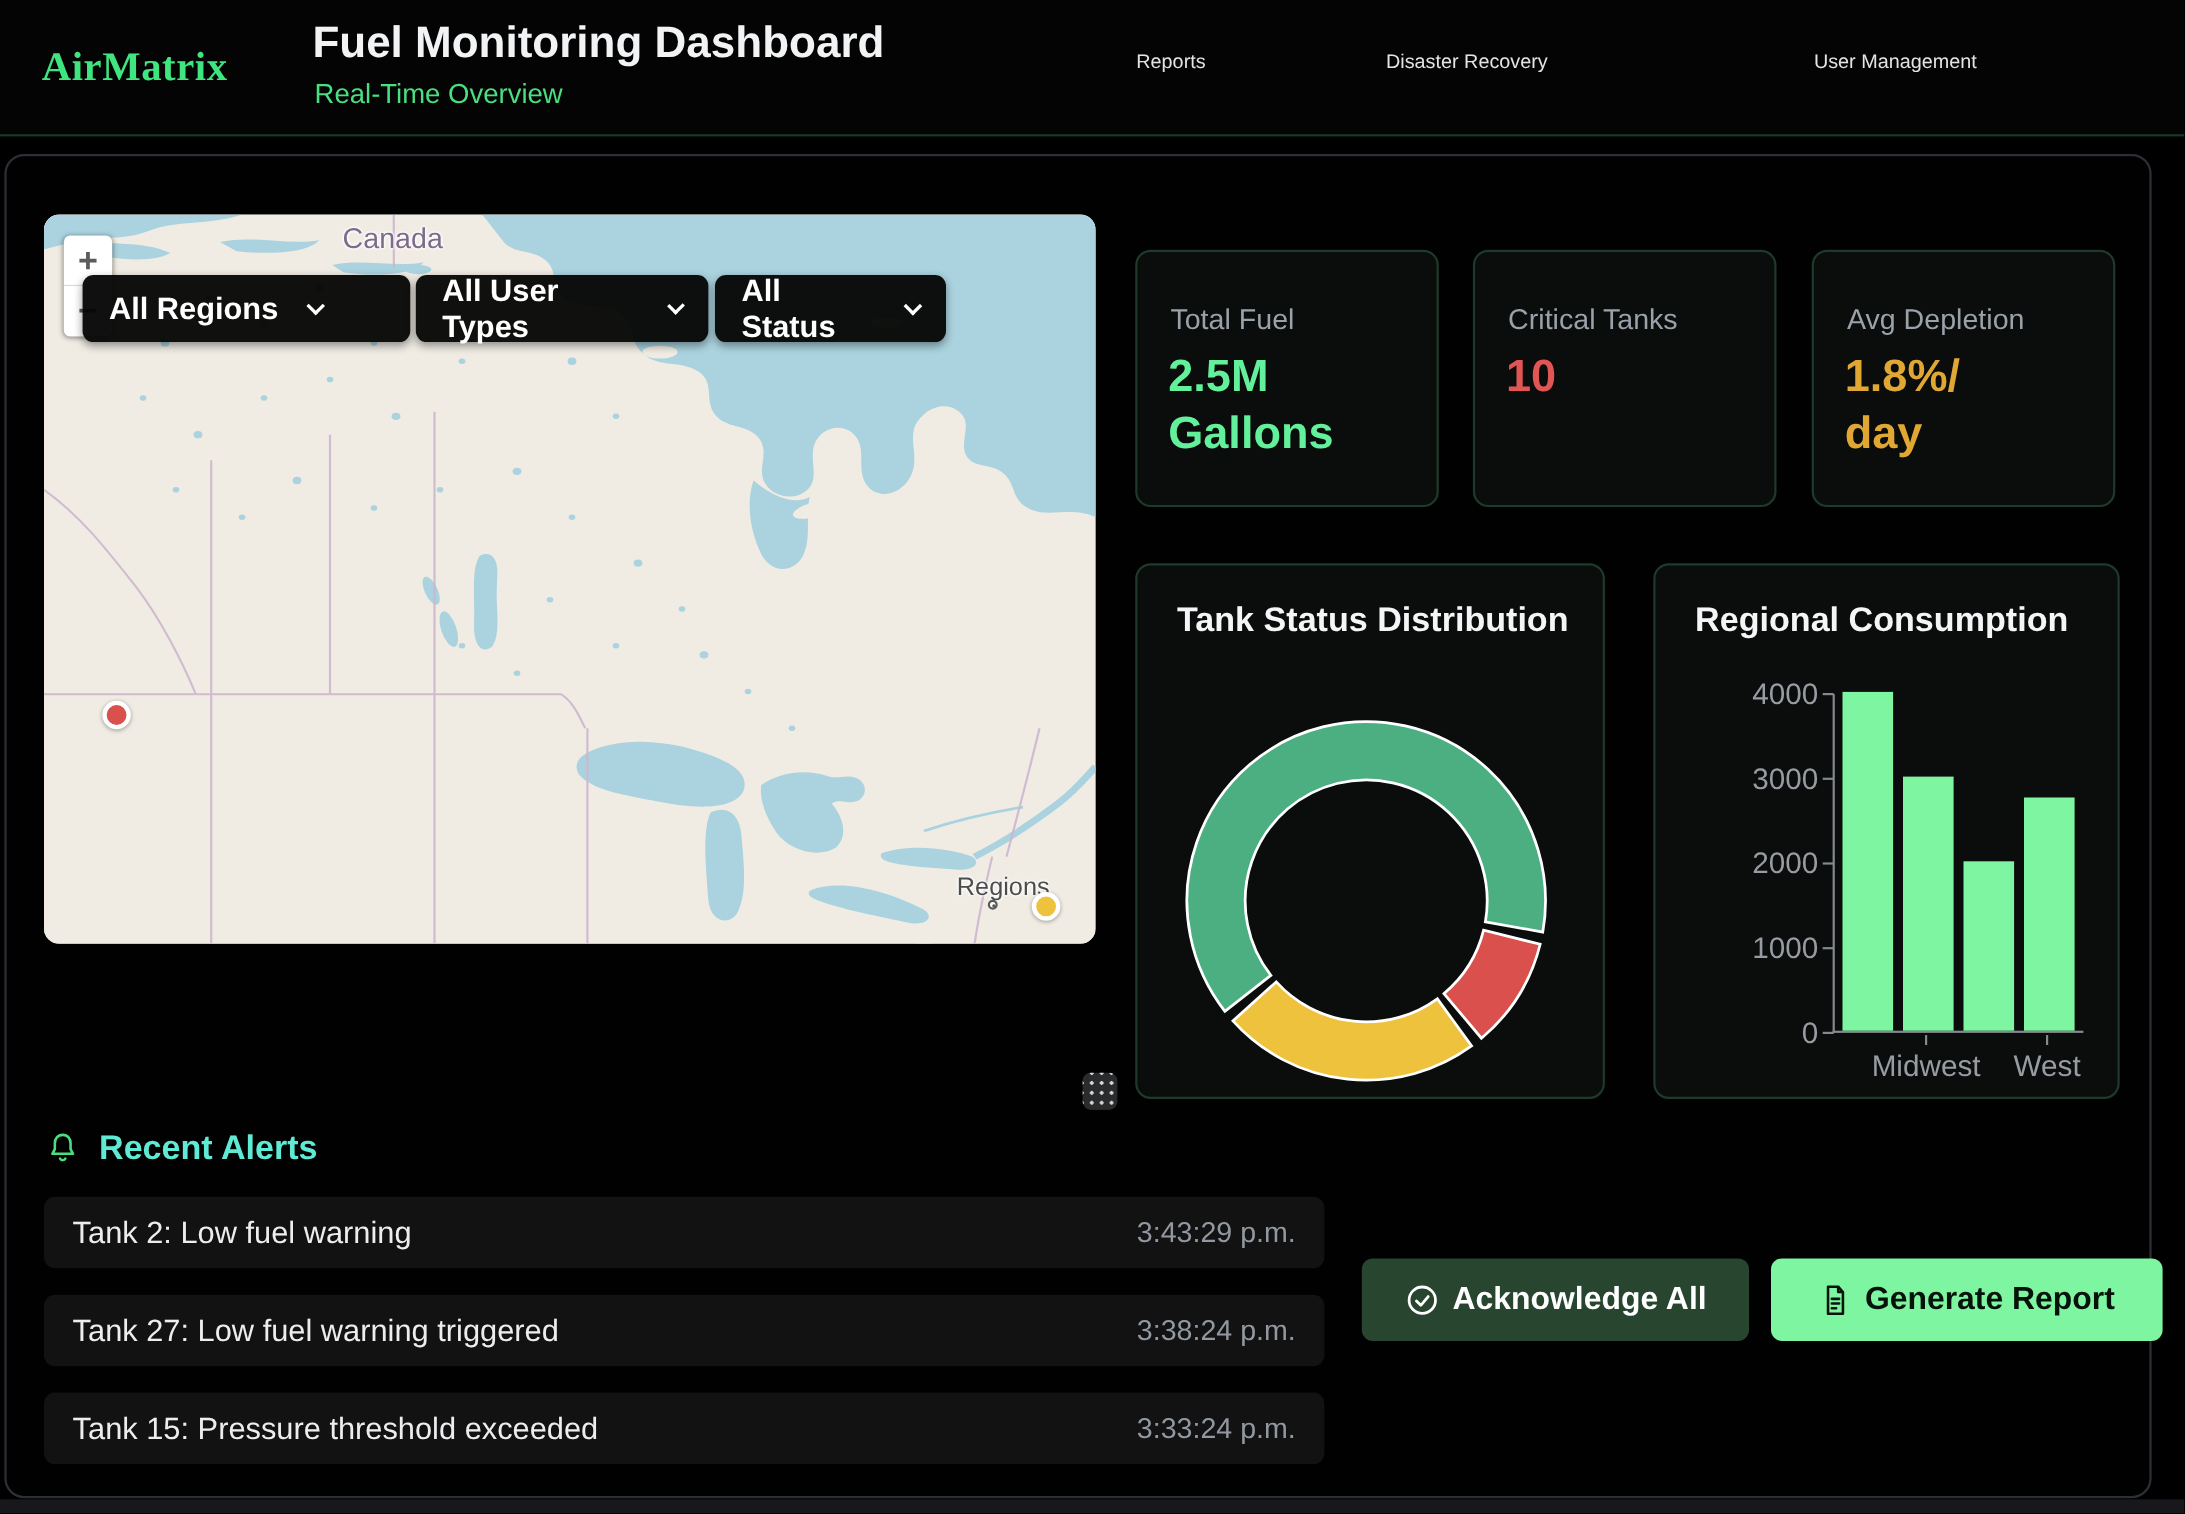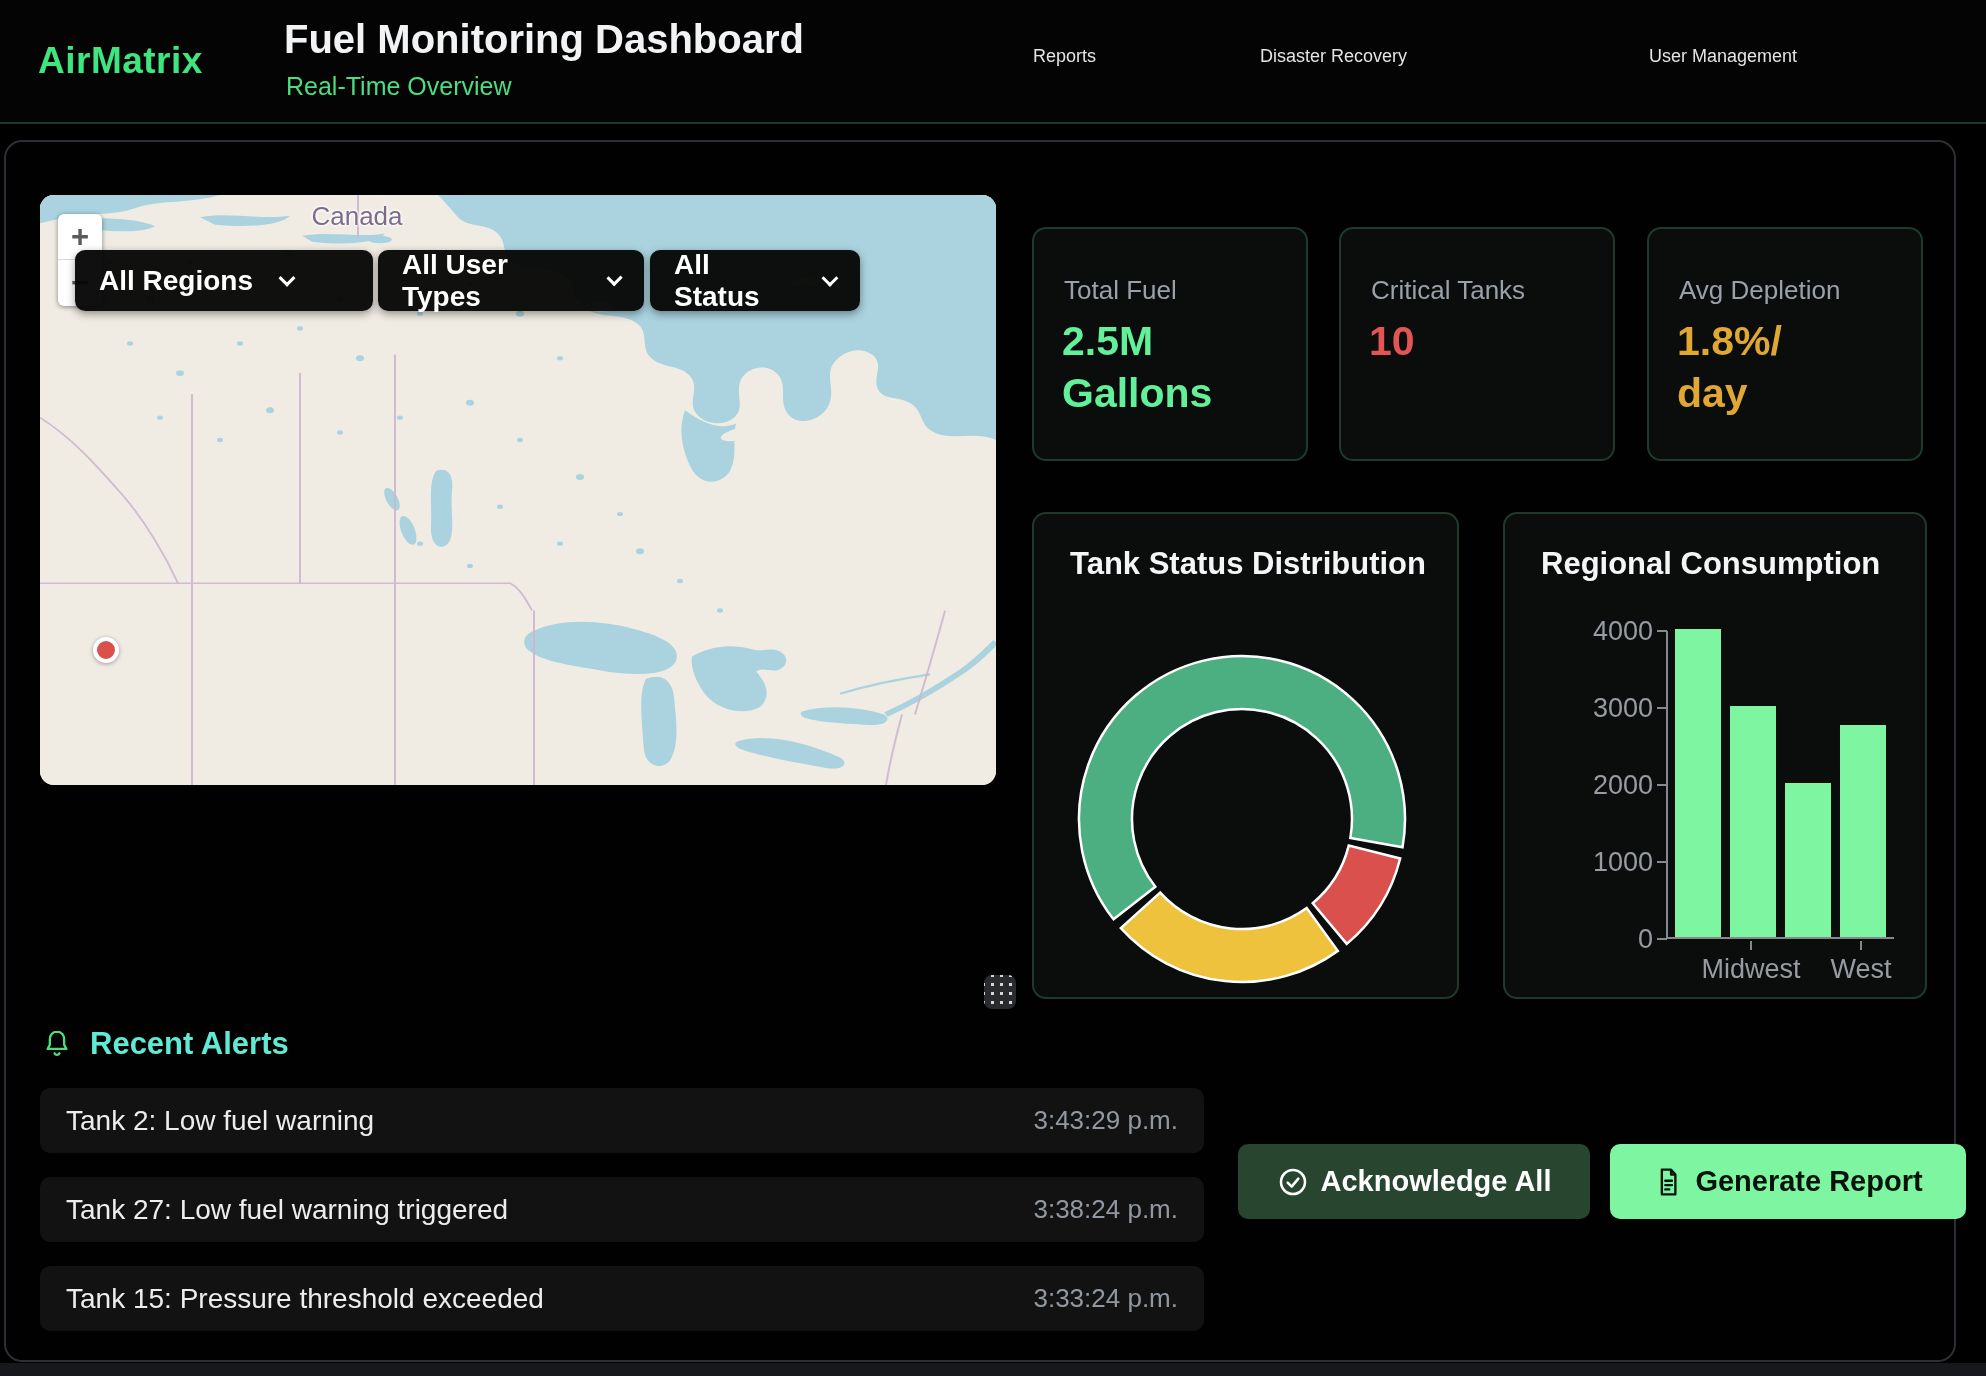--- a/index.html
+++ b/index.html
@@ -2,31 +2,31 @@
 <html><head>
 <meta charset="utf-8">
 <style>
   * { margin:0; padding:0; box-sizing:border-box; }
   html,body { background:#000; }
   body { font-family:"Liberation Sans", sans-serif; }
   #app { position:relative; width:1986px; height:1376px; background:#000; overflow:hidden; }
 
   
   .topbar { position:absolute; left:0; top:0; width:1986px; height:124px; background:#040404; border-bottom:2px solid #173b28; z-index:5; }
-  .logo { position:absolute; left:38px; top:40px; font-size:37px; font-weight:bold; color:#3fe57f; letter-spacing:.5px; }
+  .logo { position:absolute; left:38px; top:40px; font-size:37px; font-weight:bold; color:#3fe57f; letter-spacing:.5px;font-family:Liberation Serif, serif; }
   .page-title { position:absolute; left:284px; top:17px; font-size:40px; font-weight:bold; color:#f2f3f4; }
   .page-subtitle { position:absolute; left:286px; top:72px; font-size:25px; color:#4ade80; font-weight:500; }
   .nav-item { position:absolute; top:46px; font-size:18px; color:#e3e4e6; cursor:pointer; }
   .nav-reports { left:1033px; } .nav-dr { left:1260px; } .nav-um { left:1649px; }
 
   
   .wrapper { position:absolute; left:4px; top:140px; width:1952px; height:1222px; background:#010101; border:2px solid #2c2f35; border-radius:18px; }
 
   
-  .map-card { position:absolute; left:34px; top:53px; width:956px; height:590px; border-radius:14px; overflow:hidden; background:#e5e5e5; }
+  .map-card { position:absolute; left:34px; top:53px; width:956px; height:663px; border-radius:14px; overflow:hidden; background:#e5e5e5; }
   .map-card svg { display:block; width:100%; height:100%; }
   .map-label { position:absolute; transform:translateX(-50%); color:#4c4c4c; font-size:23px;
     text-shadow:0 0 3px #fff,0 0 3px #fff,0 0 3px #fff; white-space:nowrap; }
   .region-label { color:#7d6b8a; font-size:26px; }
   .marker { position:absolute; width:26px; height:26px; border-radius:50%; border:4px solid #fff; box-shadow:0 1px 4px rgba(0,0,0,.35); }
   .city-dot { position:absolute; width:9px; height:9px; border-radius:50%; background:#fff; border:2px solid #5a5a5a; }
   .city-dot::after { content:""; position:absolute; left:2px; top:2px; width:3px; height:3px; border-radius:50%; background:#5a5a5a; }
   .city-square { position:absolute; width:8px; height:8px; background:#fff; border:2px solid #8a8a8a; }
   .zoom-ctl { position:absolute; left:18px; top:19px; width:44px; height:92px; background:#fff; border-radius:6px; box-shadow:0 1px 5px rgba(0,0,0,.45); overflow:hidden; }
   .zoom-btn { width:100%; height:46px; display:flex; align-items:center; justify-content:center; font-size:31px; font-weight:bold; color:#5b5b5b; cursor:pointer; }

